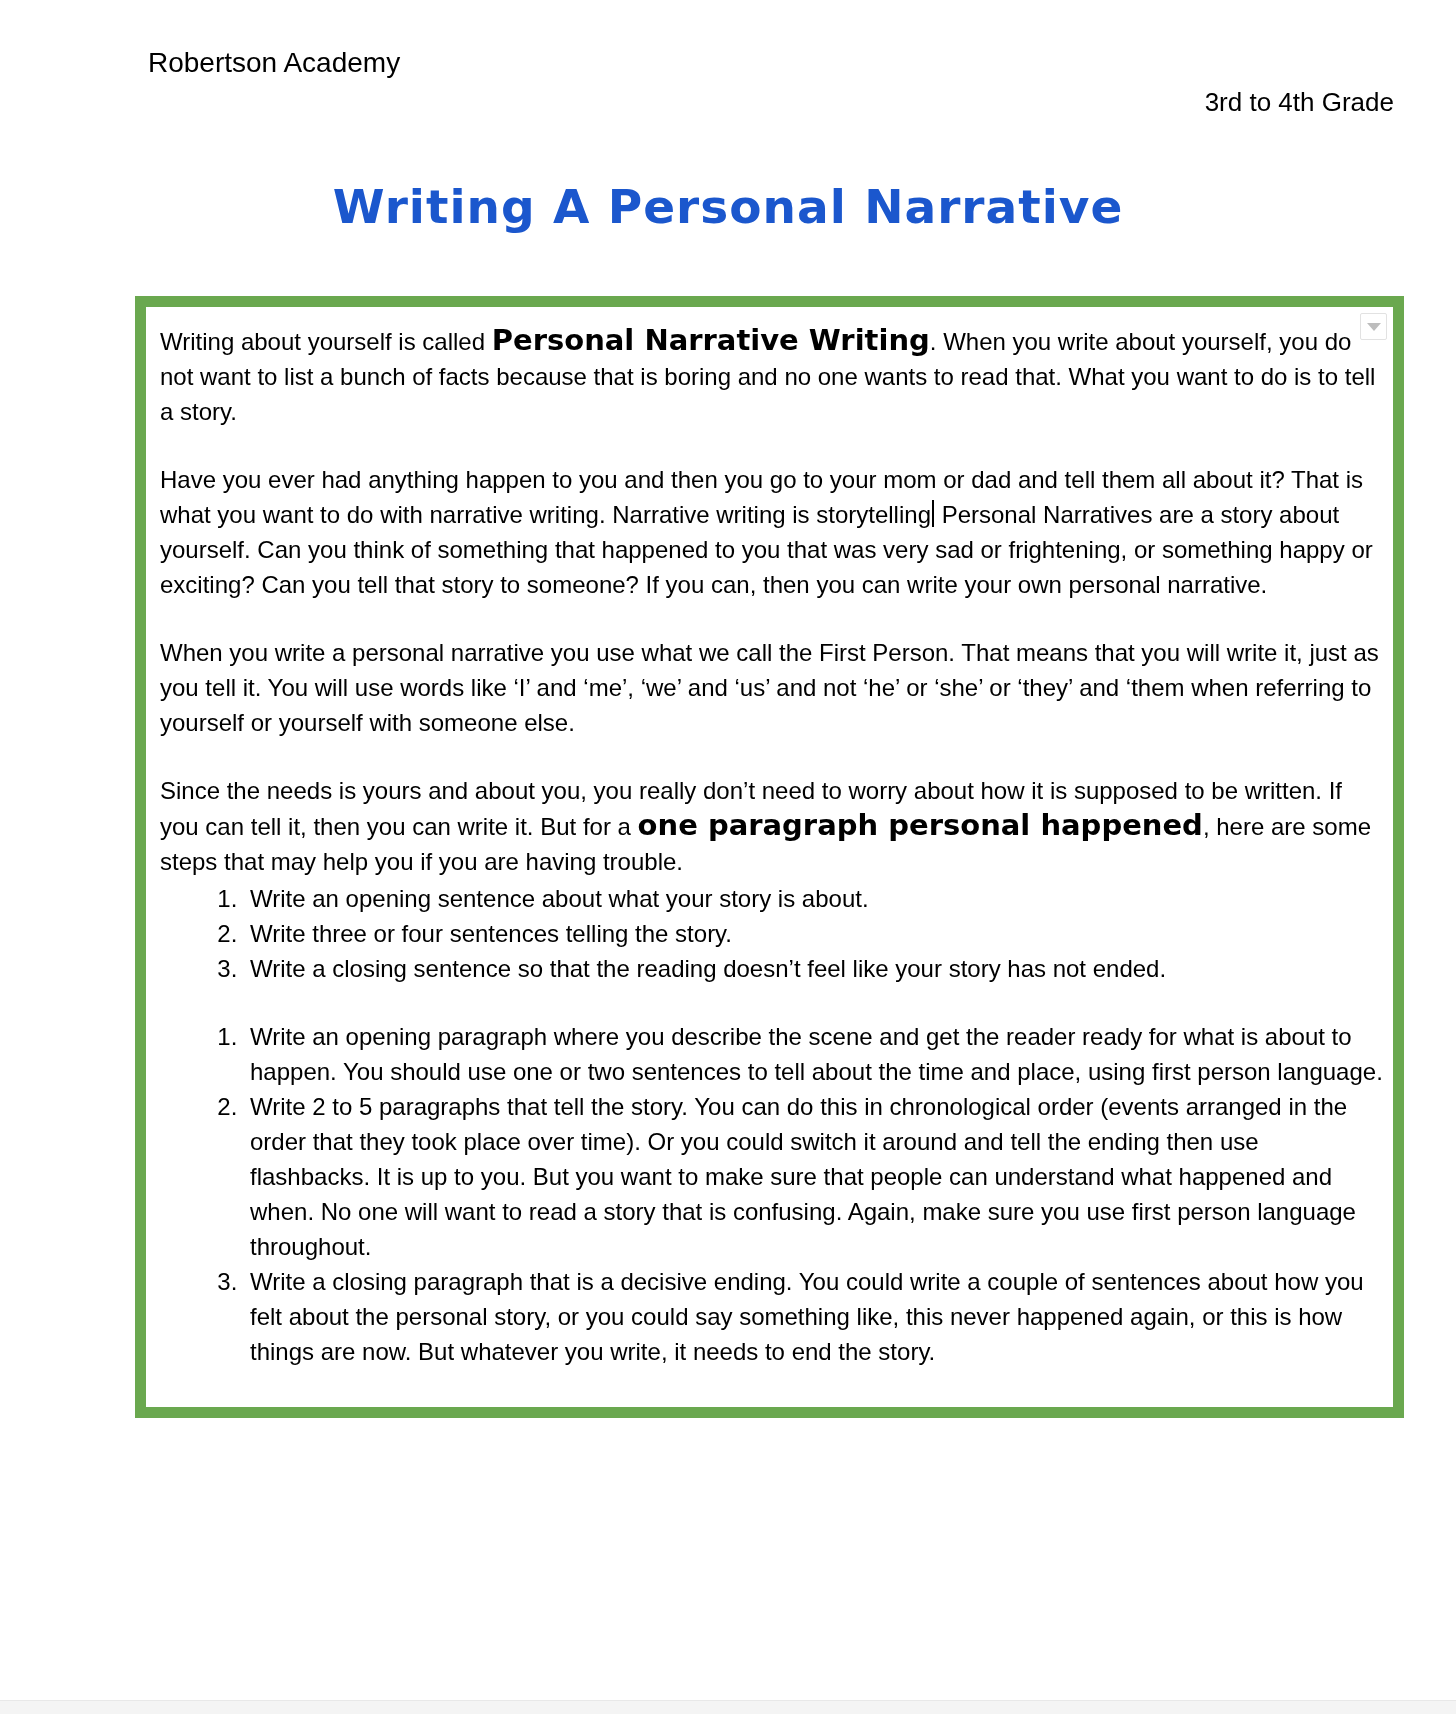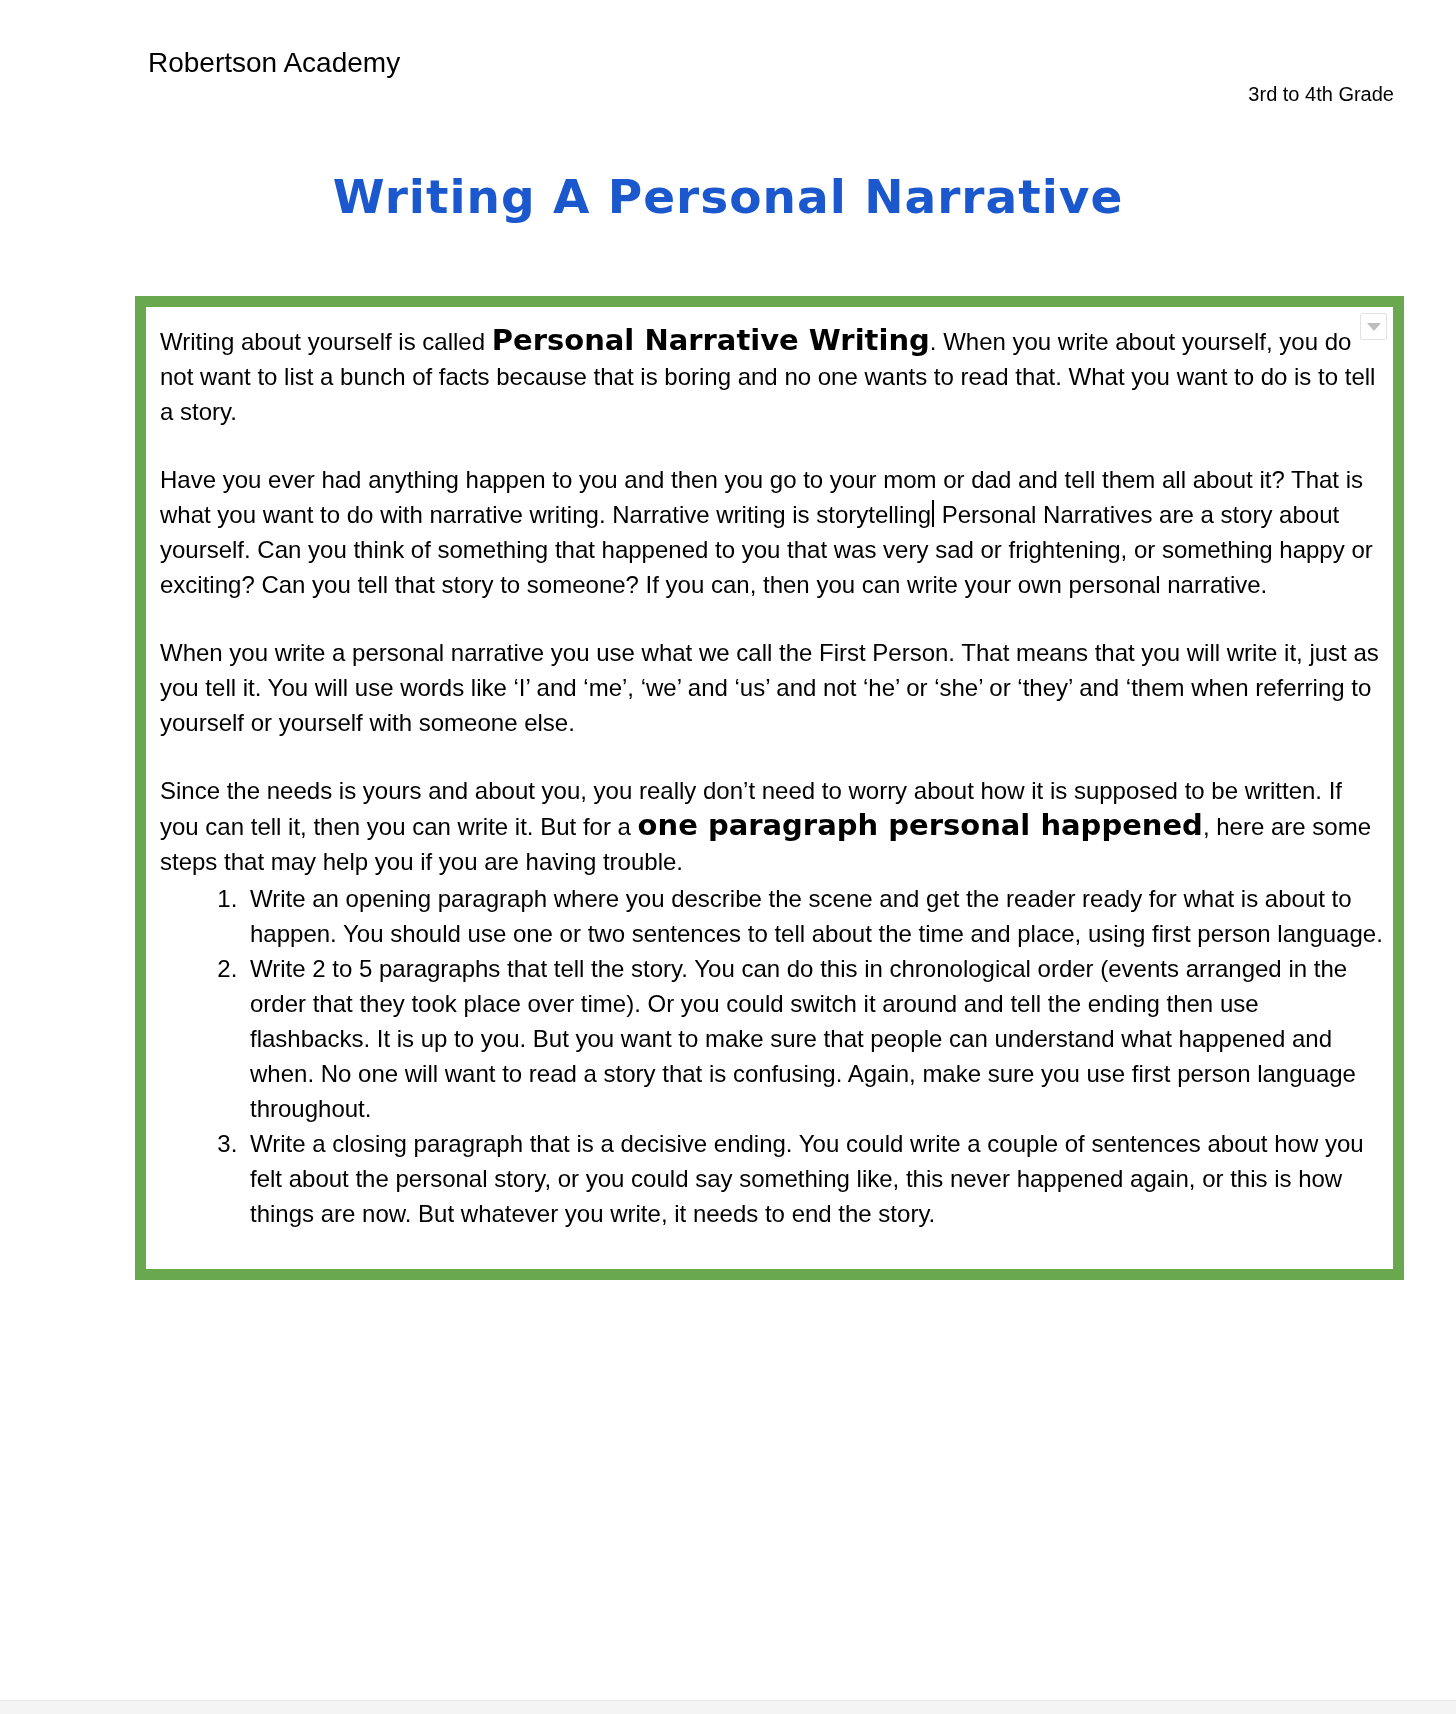--- a/index.html
+++ b/index.html
@@ -19,30 +19,30 @@
   .school{
     position:absolute;
     left:148px;
     top:46px;
     font-size:28px;
     line-height:34px;
   }
   .grade{
     position:absolute;
     right:62px;
-    top:78px;
-    font-size:20px;
+    top:86px;
+    font-size:26px;
     line-height:32px;
   }
   .doc-title{
     position:absolute;
     left:0;
     right:0;
     top:166px;
-    margin:3px;
+    margin:13px;
     text-align:center;
     font-family:"DejaVu Sans", sans-serif;
     font-weight:bold;
     font-size:47px;
     letter-spacing:1px;
     color:var(--title-color);
   }
   .content-box{
     position:absolute;
     left:135px;
@@ -128,20 +128,25 @@
   <div class="content-box">
     <button class="dropdown-btn">
       <span class="chevron-down"></span>
     </button>
     <div class="content">
         <p><span>Writing about yourself is called </span><span class="comic">Personal Narrative Writing</span><span>. When you write about yourself, you do not want to list a bunch of facts because that is boring and no one wants to read that. What you want to do is to tell a story.</span></p>
         <p><span>Have you ever had anything happen to you and then you go to your mom or dad and tell them all about it? That is what you want to do with narrative writing. Narrative writing is storytelling</span><span class="text-cursor"></span><span> Personal Narratives are a story about yourself. Can you think of something that happened to you that was very sad or frightening, or something happy or exciting? Can you tell that story to someone? If you can, then you can write your own personal narrative.</span></p>
         <p><span>When you write a personal narrative you use what we call the First Person. That means that you will write it, just as you tell it. You will use words like ‘I’ and ‘me’, ‘we’ and ‘us’ and not ‘he’ or ‘she’ or ‘they’ and ‘them when referring to yourself or yourself with someone else.</span></p>
         <p class="pre-list"><span>Since the needs is yours and about you, you really don’t need to worry about how it is supposed to be written. If you can tell it, then you can write it. But for a </span><span class="comic">one paragraph personal happened</span><span>, here are some steps that may help you if you are having trouble.</span></p>
         <ol>
+          <li>Write an opening sentence about what your story is about.</li>
+          <li>Write three or four sentences telling the story.</li>
+          <li>Write a closing sentence so that the reading doesn’t feel like your story has not ended.</li>
+        </ol>
+        <ol>
           <li>Write an opening paragraph where you describe the scene and get the reader ready for what is about to happen. You should use one or two sentences to tell about the time and place, using first person language.</li>
           <li>Write 2 to 5 paragraphs that tell the story. You can do this in chronological order (events arranged in the order that they took place over time). Or you could switch it around and tell the ending then use flashbacks. It is up to you. But you want to make sure that people can understand what happened and when. No one will want to read a story that is confusing. Again, make sure you use first person language throughout.</li>
           <li>Write a closing paragraph that is a decisive ending. You could write a couple of sentences about how you felt about the personal story, or you could say something like, this never happened again, or this is how things are now. But whatever you write, it needs to end the story.</li>
         </ol>
       </div>
   </div>
 
   <div class="bottom-strip"></div>
 
 </div>

